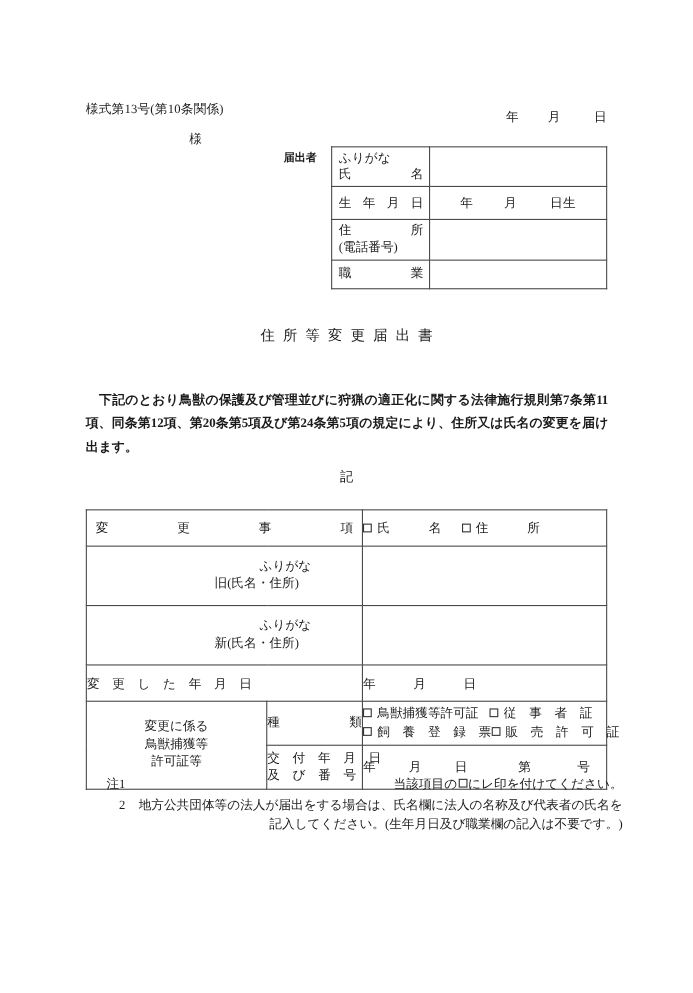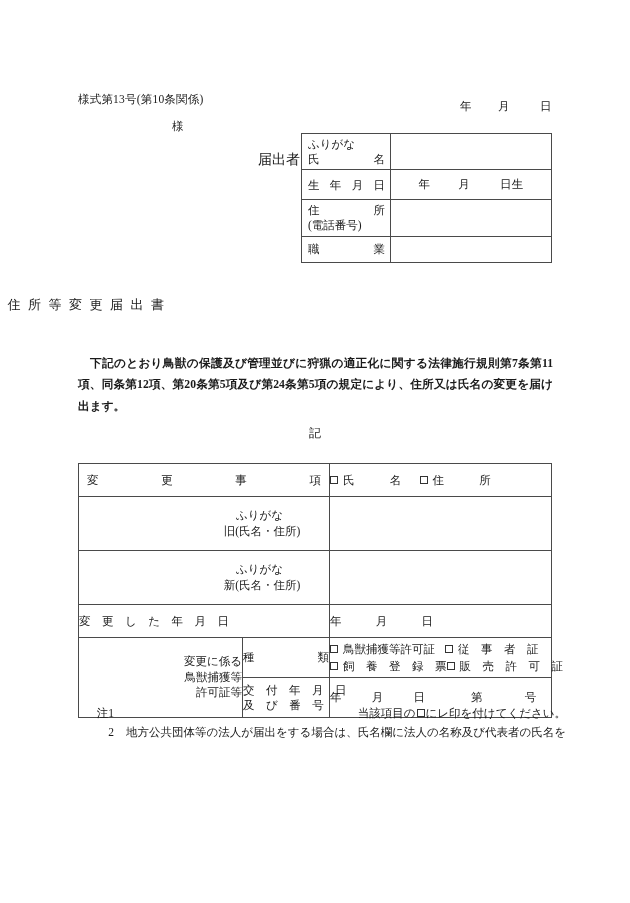--- a/index.html
+++ b/index.html
@@ -46,22 +46,23 @@
   .gap-md { display: inline-block; width: 30px; }
 
   .addressee {
     left: 172px;
     top: 119px;
     font-size: 11.5px;
   }
 
   .submitter-label {
     left: 258px;
-    top: 151px;
-    font-size: 14px;
+    top: 136px;
+    font-size: 10px;
+    font-weight: bold;
   }
 
   
   .tbl-submitter {
     left: 301px;
     top: 133px;
     width: 251px;
     border-collapse: collapse;
     table-layout: fixed;
     font-size: 11.5px;
@@ -98,21 +99,21 @@
     padding-right: 4px;
   }
   .birth-val .g1 { display: inline-block; width: 28px; }
   .birth-val .g2 { display: inline-block; width: 30px; }
 
   
   .doc-title {
     left: 0;
     top: 296px;
     width: 630px;
-    text-align: left;
+    text-align: center;
     font-size: 13px;
     letter-spacing: 7.5px;
     text-indent: 7.5px;
   }
 
   
   .body-para {
     left: 78px;
     top: 353px;
     width: 475px;
@@ -172,21 +173,21 @@
   }
   .old-new-cell .furi {
     display: block;
     padding-right: 46px;
   }
   .old-new-cell .main {
     display: block;
   }
   .on-inner {
     display: inline-flex;
-    justify-content: center;
+    justify-content: flex-start;
     width: 134px;
     font-family: Liberation Serif, serif;
   }
 
   .check-head {
     padding-left: 54px;
     letter-spacing: 0.2px;
   }
   .check-head .sp2 { display: inline-block; width: 18px; }
 
@@ -218,21 +219,21 @@
     padding-left: 48px;
     letter-spacing: 0.2px;
   }
   .issue-cell .g  { display: inline-block; width: 30px; }
   .issue-cell .g2 { display: inline-block; width: 46px; }
   .issue-cell .g3 { display: inline-block; width: 42px; }
 
   .vlabel {
     padding: 2px 6px;
     line-height: 1.36;
-    text-align: right;
+    text-align: center;
   }
 
   .sublabel {
     padding: 2px 7px;
     line-height: 1.3;
   }
   .sublabel .two { display: block; }
 
   
   .notes {
@@ -429,15 +430,16 @@
 
   <div class="abs notes">
     <div class="note-row">
       <span class="note-num">注1</span>
       <span class="note-body"><span>当該項目の</span><span class="chbox-inline"></span><span>にレ印を付けてください。</span></span>
     </div>
     <div class="note-row">
       <span class="note-num indent">2</span>
       <span class="note-body">地方公共団体等の法人が届出をする場合は、氏名欄に法人の名称及び代表者の氏名を</span>
     </div>
+    <div class="note-cont">記入してください。(生年月日及び職業欄の記入は不要です。)</div>
   </div>
 
 </div>
 
 </body></html>

